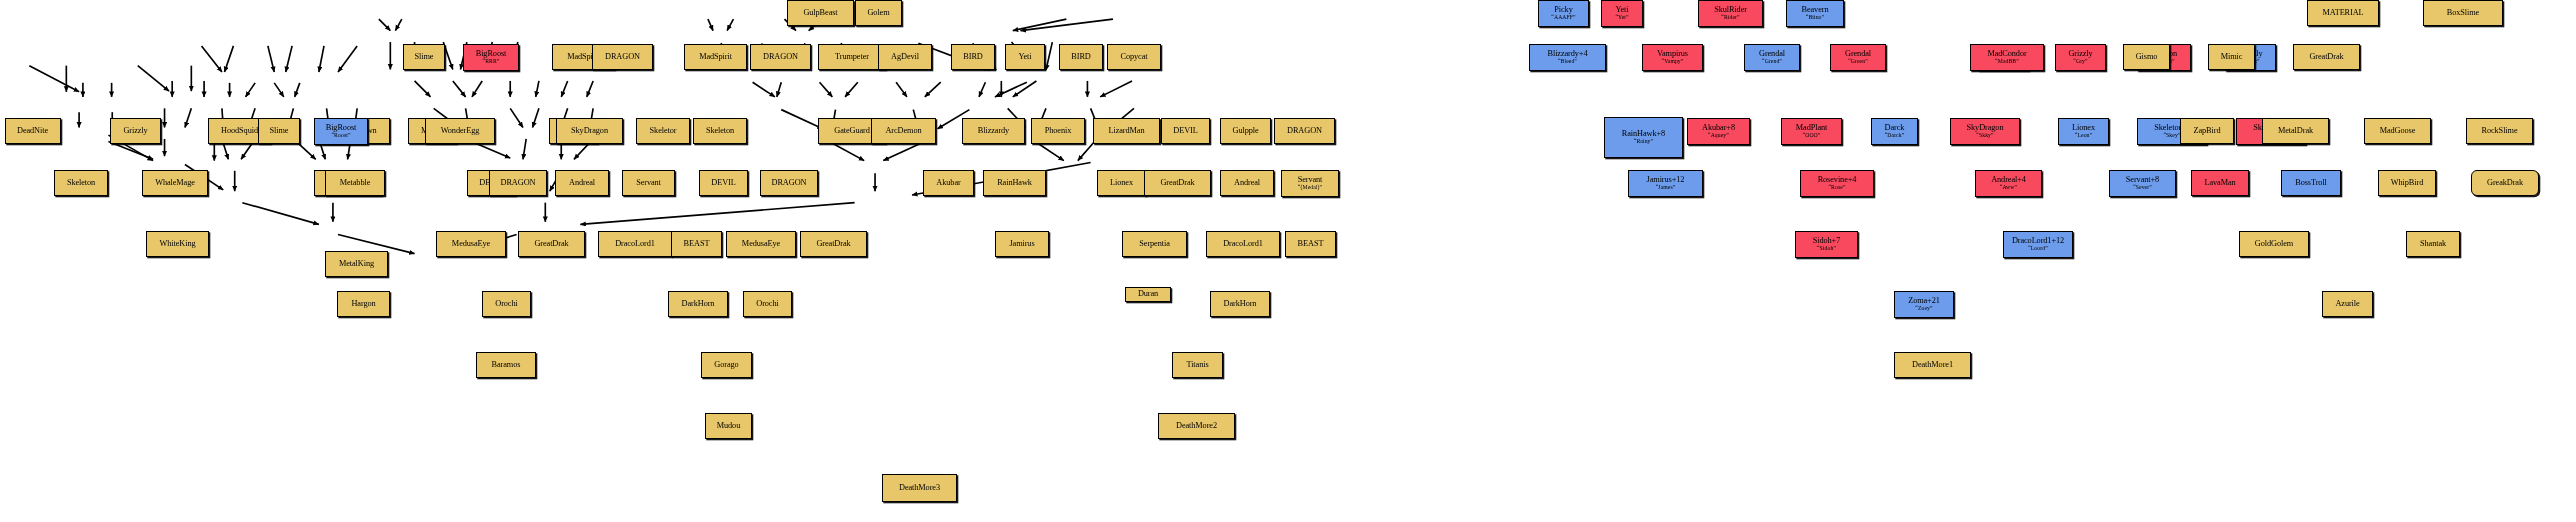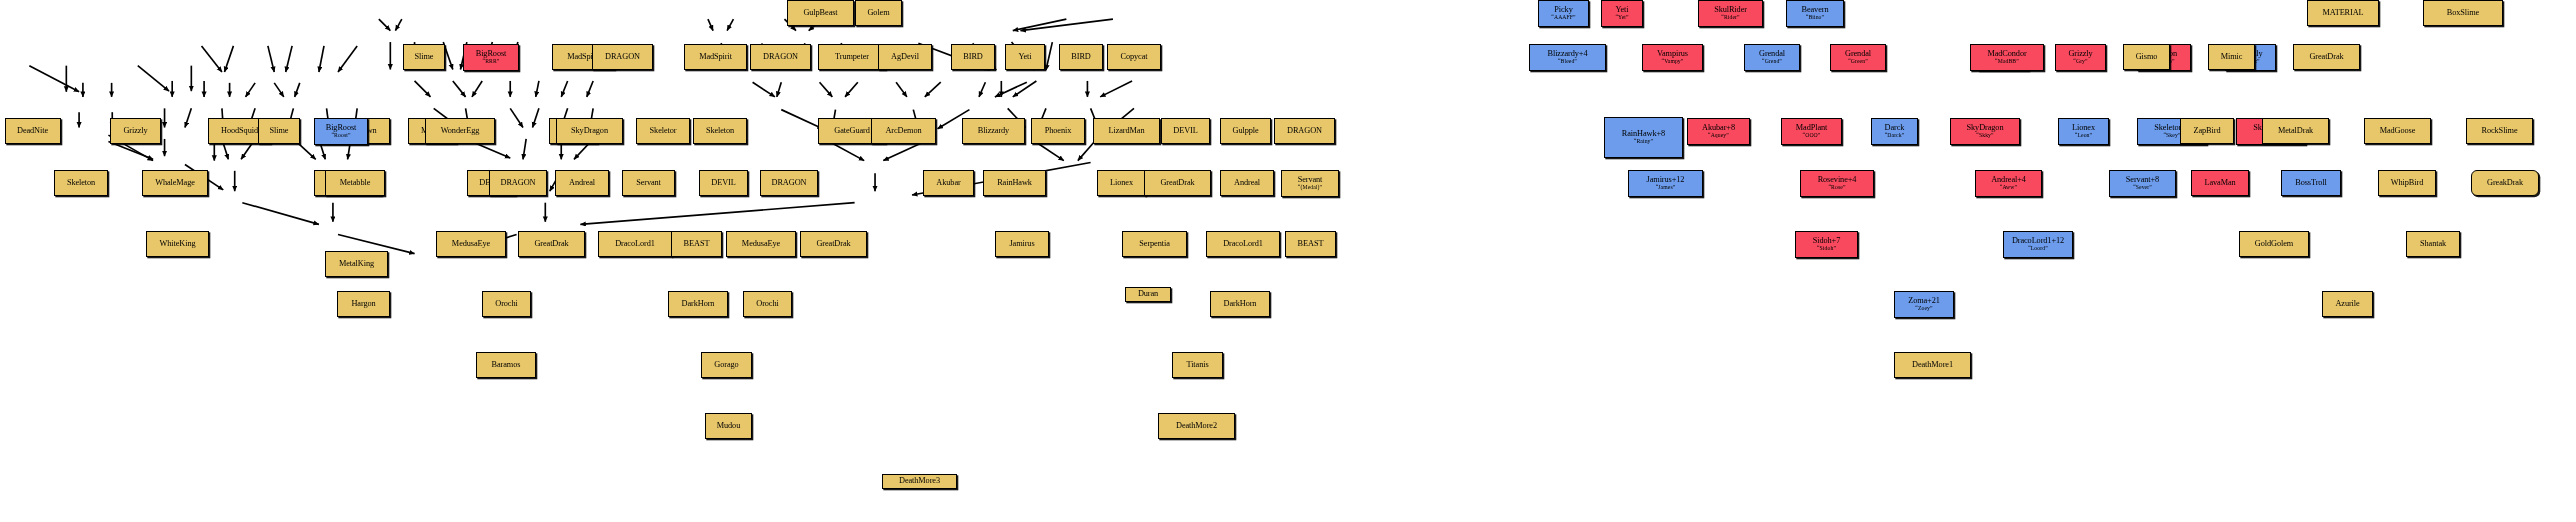--- a/index.html
+++ b/index.html
@@ -321,21 +321,21 @@
     </div>
     <div class="node c-yellow" style="left: 476px; top: 352px; width: 60px; height: 25.5px;">
       <div class="nm">Baramos</div>
     </div>
     <div class="node c-yellow" style="left: 701px; top: 352px; width: 51px; height: 25.5px;">
       <div class="nm">Gorago</div>
     </div>
     <div class="node c-yellow" style="left: 705px; top: 413px; width: 47px; height: 25.5px;">
       <div class="nm">Mudou</div>
     </div>
-    <div class="node c-yellow" style="left: 882px; top: 474px; width: 75px; height: 15px;">
+    <div class="node c-yellow" style="left: 882px; top: 474px; width: 75px; height: 28px;">
       <div class="nm">DeathMore3</div>
     </div>
     <div class="node c-yellow" style="left: 787px; top: 0px; width: 67px; height: 25.5px;">
       <div class="nm">GulpBeast</div>
     </div>
     <div class="node c-yellow" style="left: 855px; top: 0px; width: 47px; height: 25.5px;">
       <div class="nm">Golem</div>
     </div>
     <div class="node c-yellow" style="left: 818px; top: 44px; width: 68px; height: 25.5px;">
       <div class="nm">Trumpeter</div>

